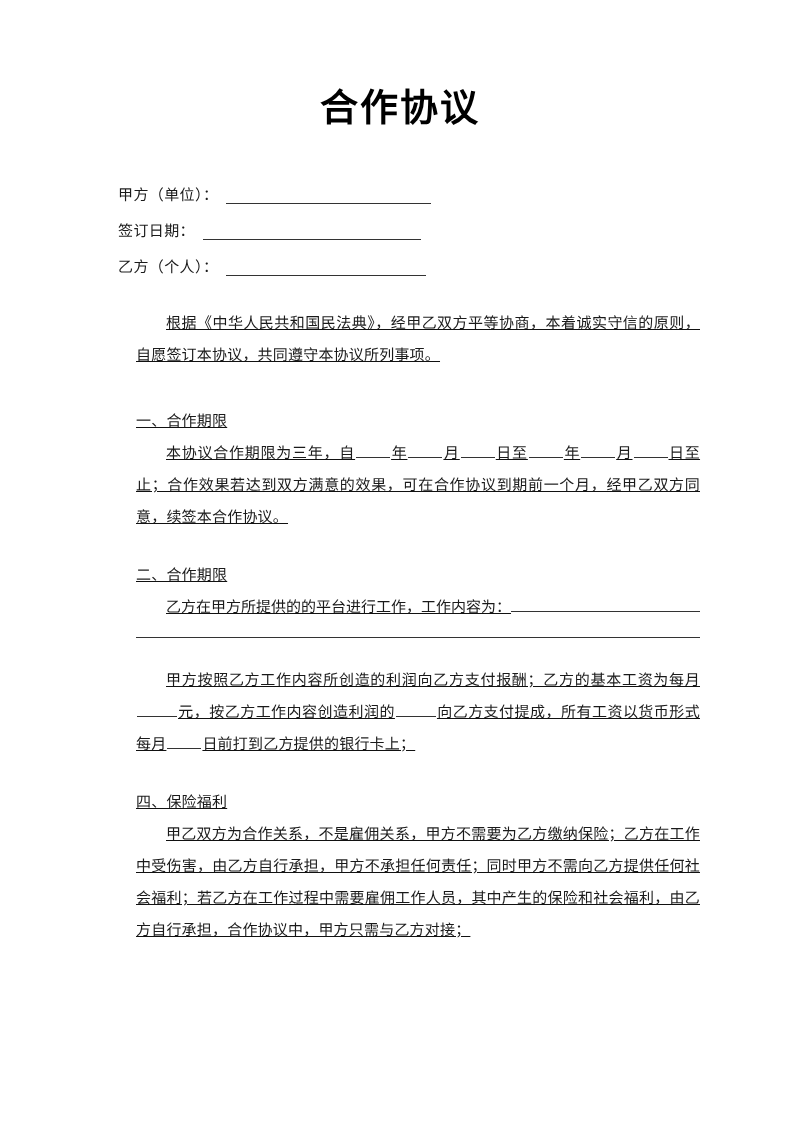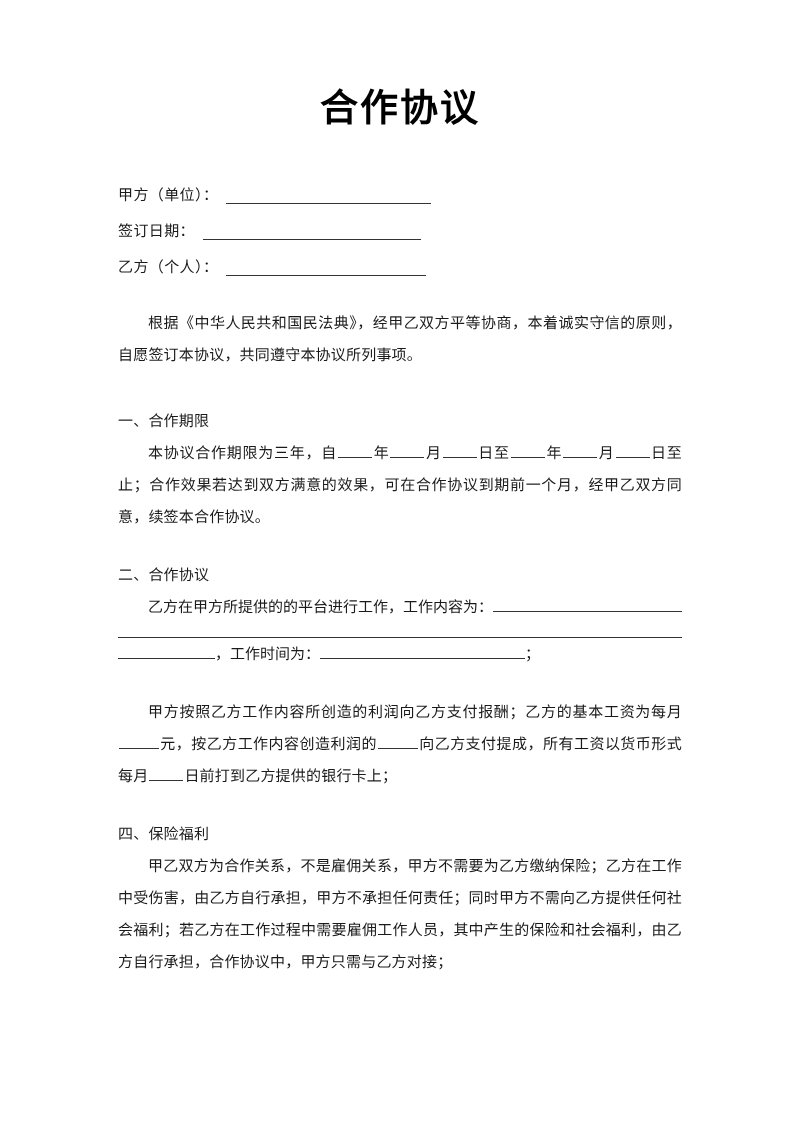--- a/index.html
+++ b/index.html
@@ -65,22 +65,23 @@
   }
 
   .field-blank.w-unit   { width: 205px; }
   .field-blank.w-person { width: 200px; }
   .field-blank.w-date   { width: 218px; }
 
   
   .body-block {
     position: absolute;
     top: 307px;
-    left: 118px;
+    left: 136px;
     width: 564px;
+    text-decoration: underline;
   }
 
   p.para {
     margin: 0;
     font-size: 15px;
     line-height: 32px;
     text-align: justify;
     text-justify: inter-character;
     color: #1a1a1a;
     letter-spacing: 0.2px;
@@ -163,37 +164,31 @@
 
     <p class="para indent">根据《中华人民共和国民法典》，经甲乙双方平等协商，本着诚实守信的原则，自愿签订本协议，共同遵守本协议所列事项。</p>
 
     <div class="gap-intro"></div>
 
     <p class="sec-head">一、合作期限</p>
     <p class="para indent"><span>本协议合作期限为三年，自</span><span class="blank s"></span><span>年</span><span class="blank s"></span><span>月</span><span class="blank s"></span><span>日至</span><span class="blank s"></span><span>年</span><span class="blank s"></span><span>月</span><span class="blank s"></span><span>日至止；合作效果若达到双方满意的效果，可在合作协议到期前一个月，经甲乙双方同意，续签本合作协议。</span></p>
 
     <div class="gap-section"></div>
 
-    <p class="sec-head">二、合作协议</p>
+    <p class="sec-head">二、合作期限</p>
 
     <div class="rule-row rule-indent">
       <span>乙方在甲方所提供的的平台进行工作，工作内容为：</span>
       <span class="rule tail"></span>
     </div>
 
     <div class="rule-row">
       <span class="rule full"></span>
     </div>
 
-    <div class="rule-row">
-      <span class="rule short"></span>
-      <span>，工作时间为：</span>
-      <span class="rule mid"></span>
-      <span>；</span>
-    </div>
 
     <div class="gap-section"></div>
 
     <p class="para indent"><span>甲方按照乙方工作内容所创造的利润向乙方支付报酬；乙方的基本工资为每月</span><span class="blank m"></span><span>元，按乙方工作内容创造利润的</span><span class="blank m"></span><span>向乙方支付提成，所有工资以货币形式每月</span><span class="blank s"></span><span>日前打到乙方提供的银行卡上；</span></p>
 
     <div class="gap-section"></div>
 
     <p class="sec-head">四、保险福利</p>
     <p class="para indent">甲乙双方为合作关系，不是雇佣关系，甲方不需要为乙方缴纳保险；乙方在工作中受伤害，由乙方自行承担，甲方不承担任何责任；同时甲方不需向乙方提供任何社会福利；若乙方在工作过程中需要雇佣工作人员，其中产生的保险和社会福利，由乙方自行承担，合作协议中，甲方只需与乙方对接；</p>
 

